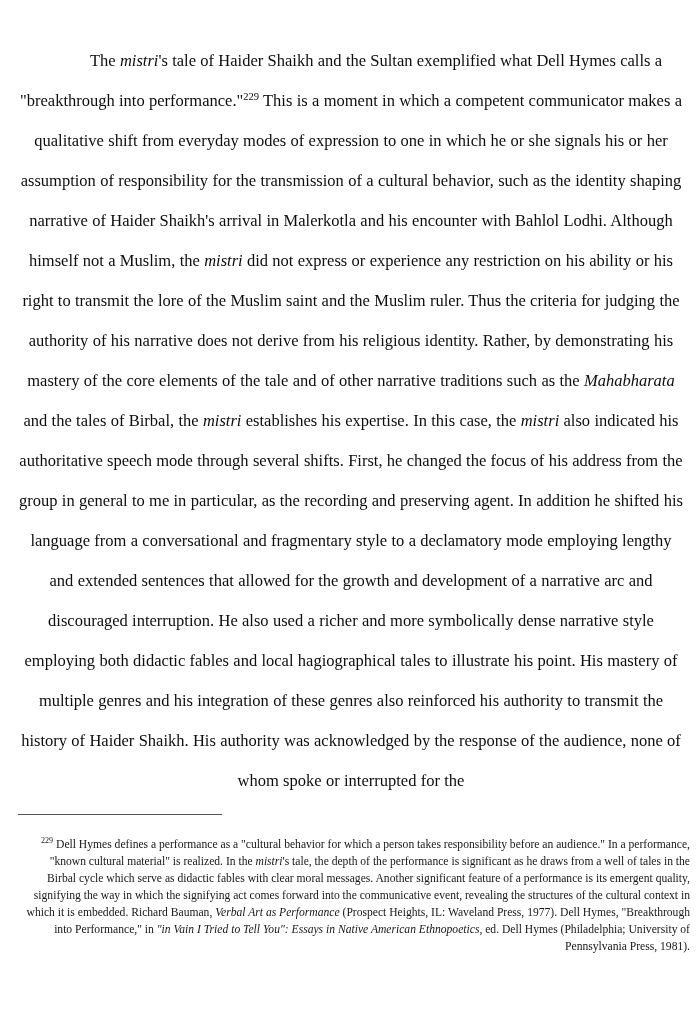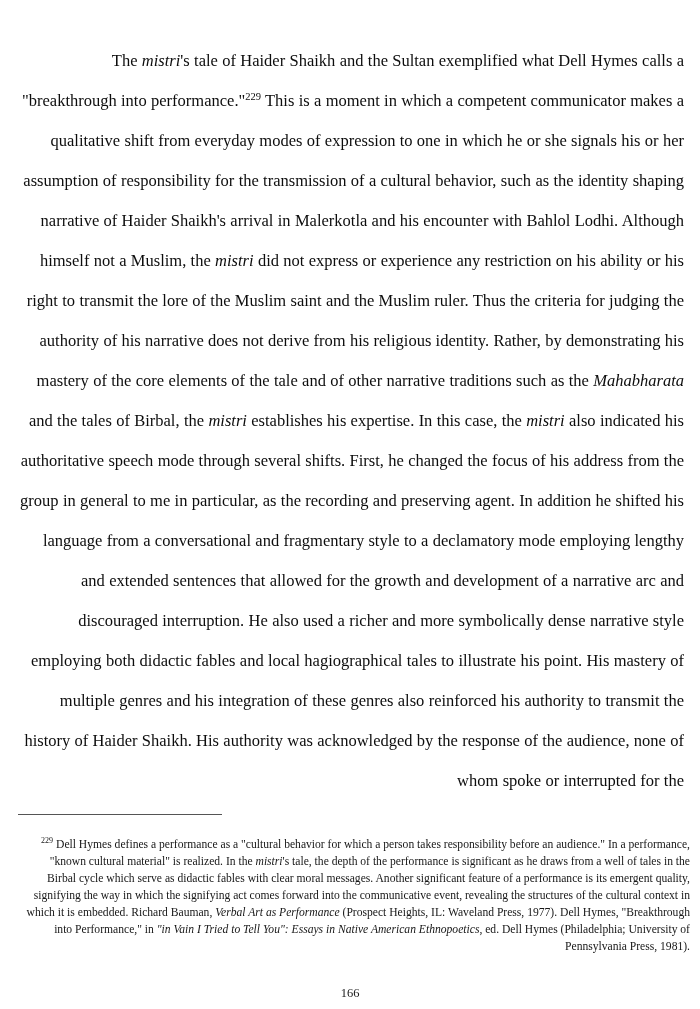--- a/index.html
+++ b/index.html
@@ -26,21 +26,21 @@
   }
 
   
   .body-text {
     position: absolute;
     left: 18px;
     top: 24px;
     width: 666px;
     font-size: 16.5px;
     line-height: 40px;
-    text-align: right;
+    text-align: center;
     text-indent: 50px;
     color: #0d0d0d;
     word-spacing: 0.2px;
   }
   .body-text i { font-style: italic; }
 
   sup.fn-marker {
     font-size: 10.5px;
     vertical-align: super;
     line-height: 0;
@@ -88,15 +88,14 @@
 <body>
 
 <div class="page">
 
   <p class="body-text"><span>The </span><i>mistri</i><span>'s tale of Haider Shaikh and the Sultan exemplified what Dell Hymes calls a "breakthrough into performance."</span><sup class="fn-marker">229</sup><span>  This is a moment in which a competent communicator makes a qualitative shift from everyday modes of expression to one in which he or she signals his or her assumption of responsibility for the transmission of a cultural behavior, such as the identity shaping narrative of Haider Shaikh's arrival in Malerkotla and his encounter with Bahlol Lodhi.  Although himself not a Muslim, the </span><i>mistri</i><span> did not express or experience any restriction on his ability or his right to transmit the lore of the Muslim saint and the Muslim ruler.  Thus the criteria for judging the authority of his narrative does not derive from his religious identity.  Rather, by demonstrating his mastery of the core elements of the tale and of other narrative traditions such as the </span><i>Mahabharata</i><span> and the tales of Birbal, the </span><i>mistri</i><span> establishes his expertise.  In this case, the </span><i>mistri</i><span> also indicated his authoritative speech mode through several shifts.  First, he changed the focus of his address from the group in general to me in particular, as the recording and preserving agent.  In addition he shifted his language from a conversational and fragmentary style to a declamatory mode employing lengthy and extended sentences that allowed for the growth and development of a narrative arc and discouraged interruption.  He also used a richer and more symbolically dense narrative style employing both didactic fables and local hagiographical tales to illustrate his point.   His mastery of multiple genres and his integration of these genres also reinforced his authority to transmit the history of Haider Shaikh.  His authority was acknowledged by the response of the audience, none of whom spoke or interrupted for the</span></p>
 
   <div class="footnote-rule"></div>
 
   <p class="footnote"><sup class="fn-num">229</sup><span> Dell Hymes defines a performance as a "cultural behavior for which a person takes responsibility before an audience."  In a performance, "known cultural material" is realized.  In the </span><i>mistri</i><span>'s tale, the depth of the performance is significant as he draws from a well of tales in the Birbal cycle which serve as didactic fables with clear moral messages.  Another significant feature of a performance is its emergent quality, signifying the way in which the signifying act comes forward into the communicative event, revealing the structures of the cultural context in which it is embedded.  Richard Bauman, </span><i>Verbal Art as Performance</i><span> (Prospect Heights, IL: Waveland Press, 1977).  Dell Hymes, "Breakthrough into Performance," in </span><i>"in Vain I Tried to Tell You":  Essays in Native American Ethnopoetics</i><span>, ed. Dell Hymes (Philadelphia; University of Pennsylvania Press, 1981).</span></p>
 
-  <div class="page-number">166</div>
 
 </div>
 
 </body></html>

